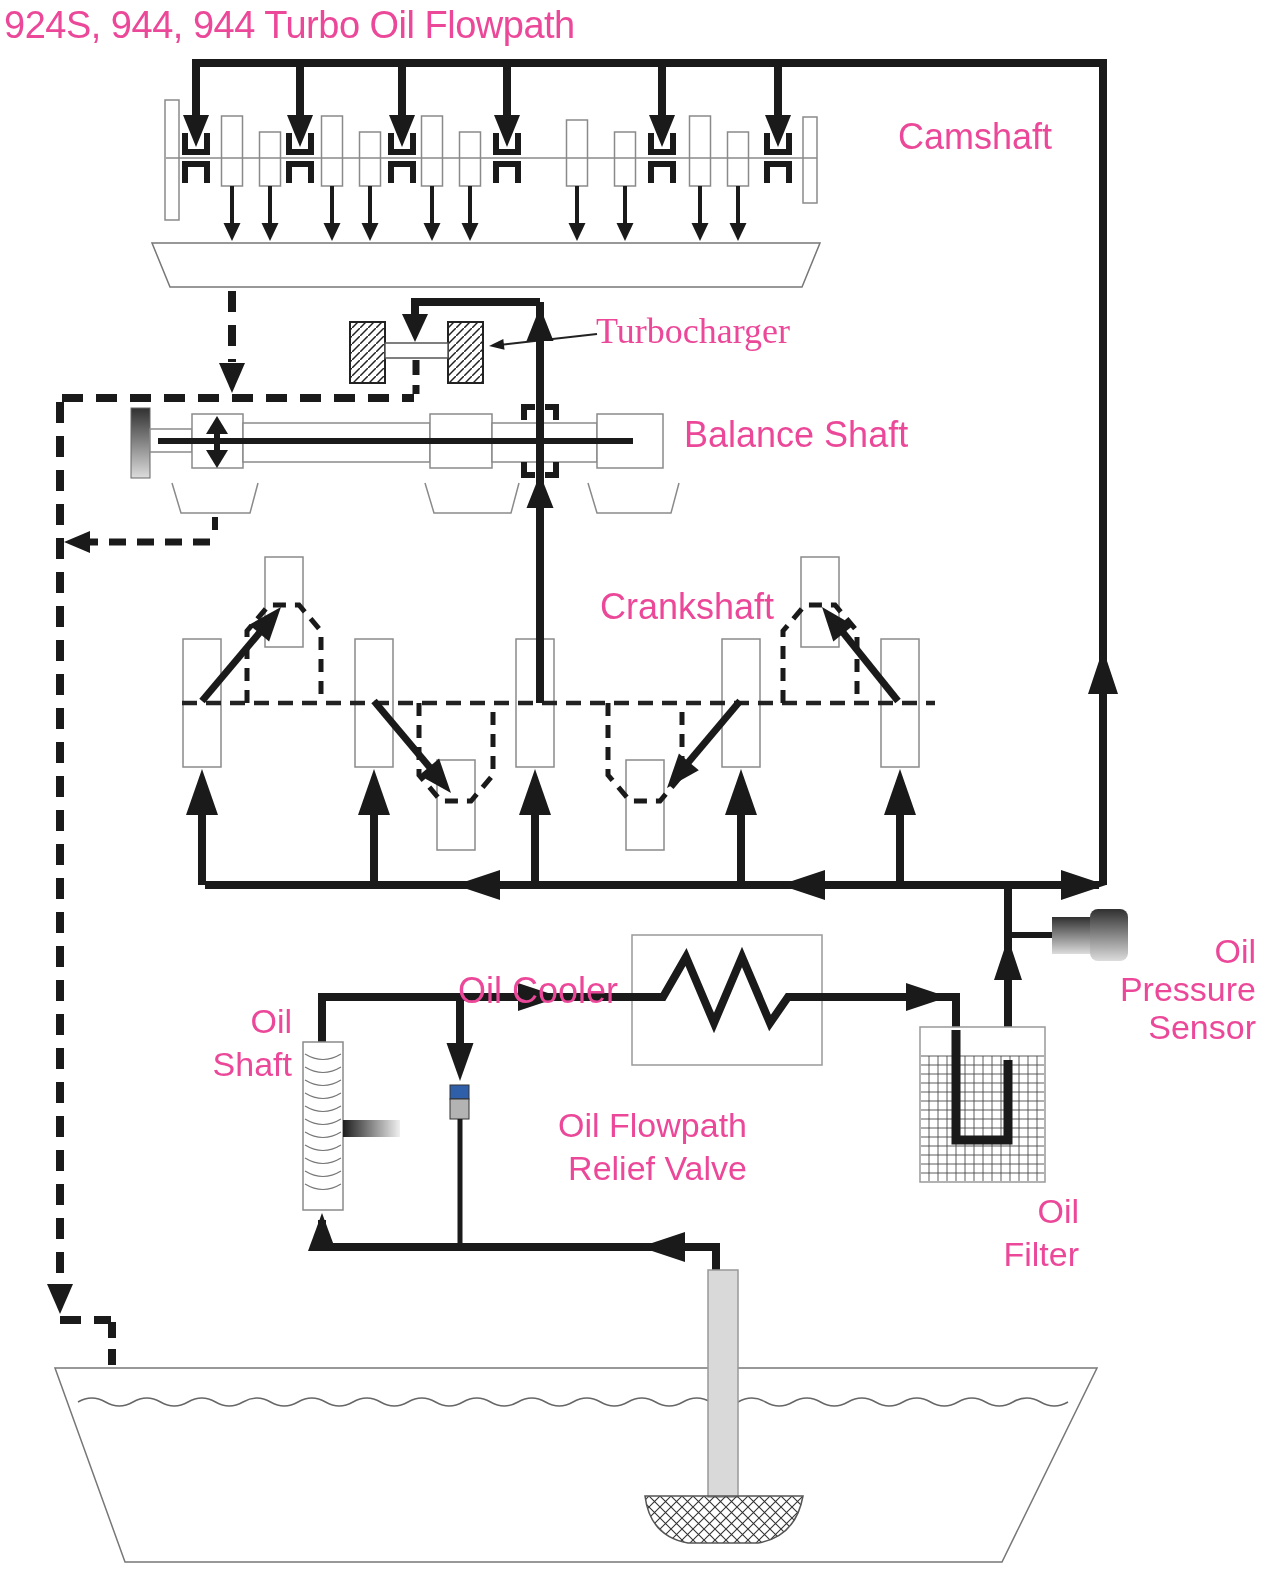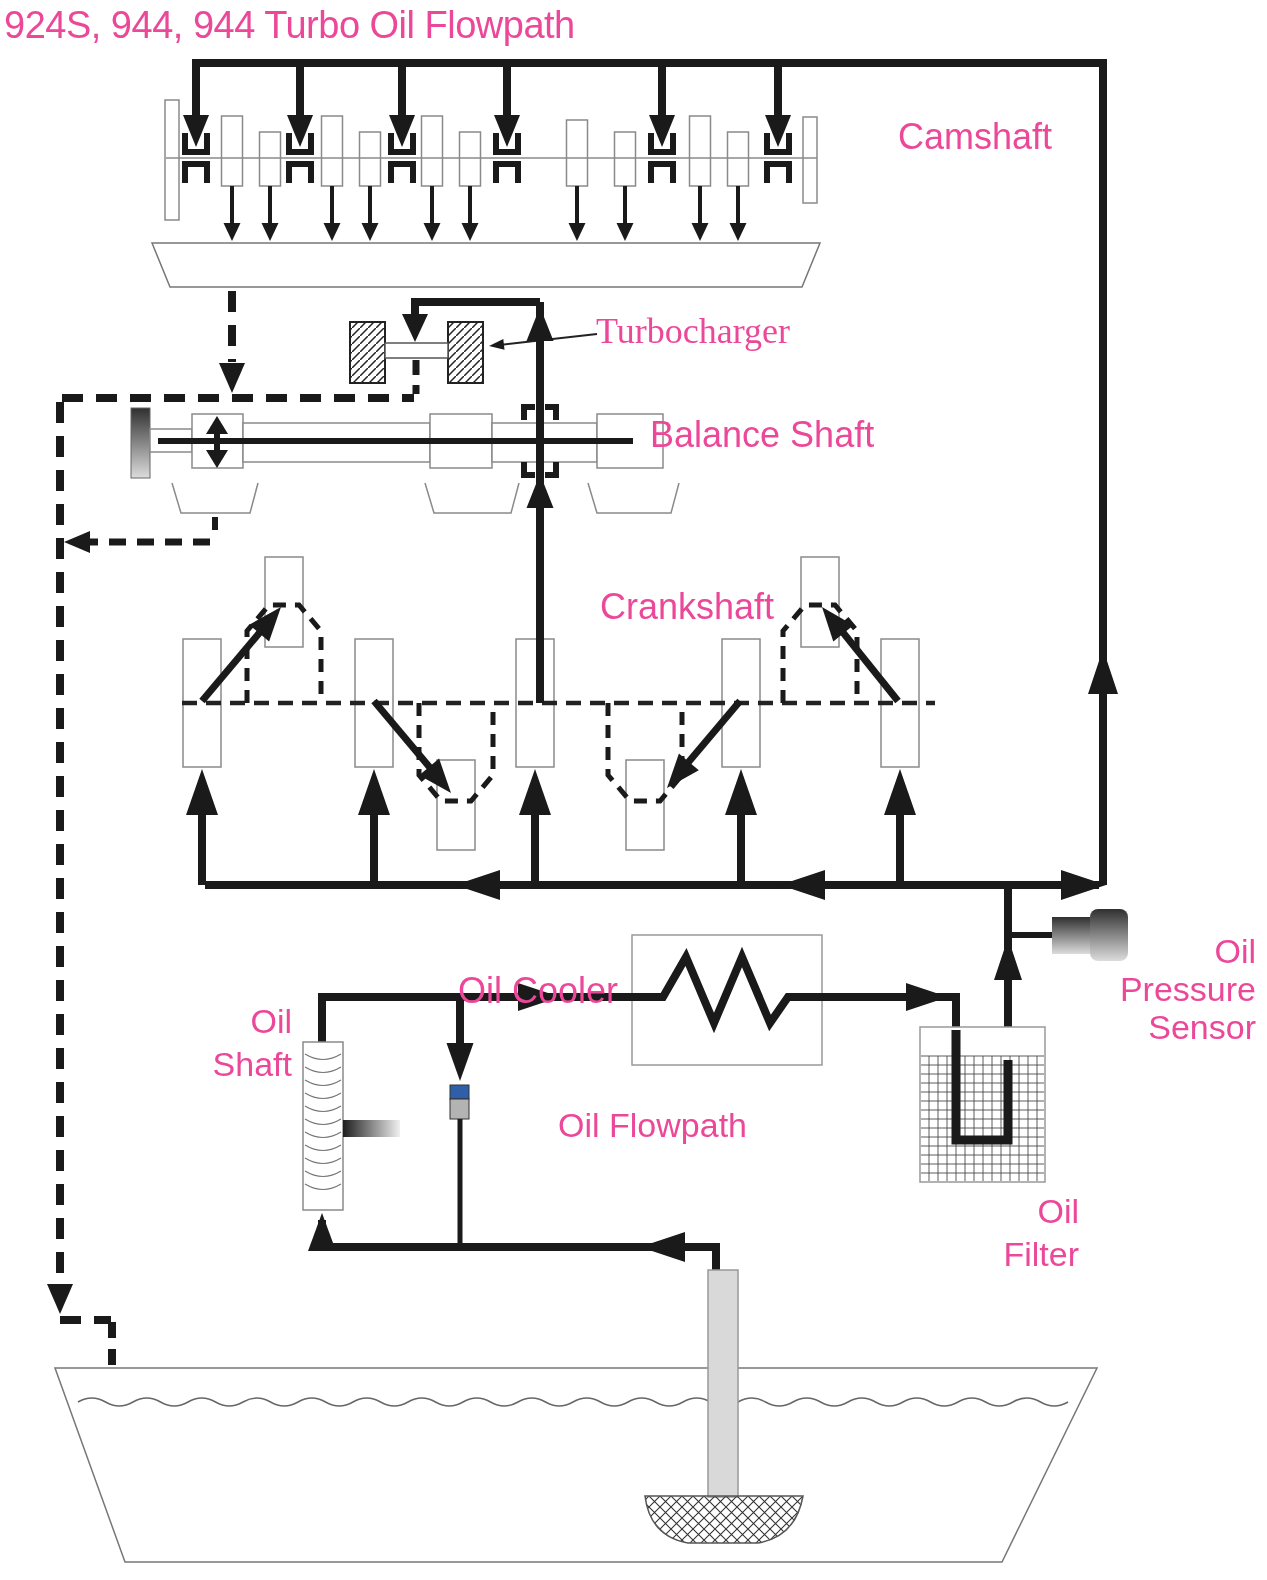--- a/index.html
+++ b/index.html
@@ -234,33 +234,34 @@
       <path d="M210,542 H84" fill="none" stroke="#1a1a1a" stroke-width="7" stroke-dasharray="17 11"></path>
       <polygon points="64,542 90,531 90,553" fill="#1a1a1a"></polygon>
     </svg>
 
   <div class="lbl title" style="left:4px;top:4px;">924S, 944, 944 Turbo Oil Flowpath</div>
 
   <div class="lbl big" style="left:898px;top:104px;margin-top:12px;">Camshaft</div>
 
   <div class="lbl big" style="left:596px;top:310px;font-family:Liberation Serif, serif;">Turbocharger</div>
 
-  <div class="lbl big" style="left:650px;top:414px;">Balance Shaft</div>
+  <div class="lbl big" style="left:684px;top:414px;">Balance Shaft</div>
 
   <div class="lbl big" style="left:568px;top:586px;margin-left:32px;">Crankshaft</div>
 
   <div class="lbl big" style="left:458px;top:922px;margin-top:48px;">Oil Cooler</div>
 
   <div class="lbl multi" style="left:132px;top:1000px;width:160px;">
     <div>Oil</div>
     <div>Shaft</div>
   </div>
 
   <div class="lbl multi" style="left:447px;top:1104px;width:300px;">
     <div>Oil Flowpath</div>
+    <div>Relief Valve</div>
   </div>
 
   <div class="lbl multi sensor" style="left:1056px;top:932px;width:200px;">
     <div>Oil</div>
     <div>Pressure</div>
     <div>Sensor</div>
   </div>
 
   <div class="lbl multi" style="left:919px;top:1190px;width:160px;">
     <div>Oil</div>

